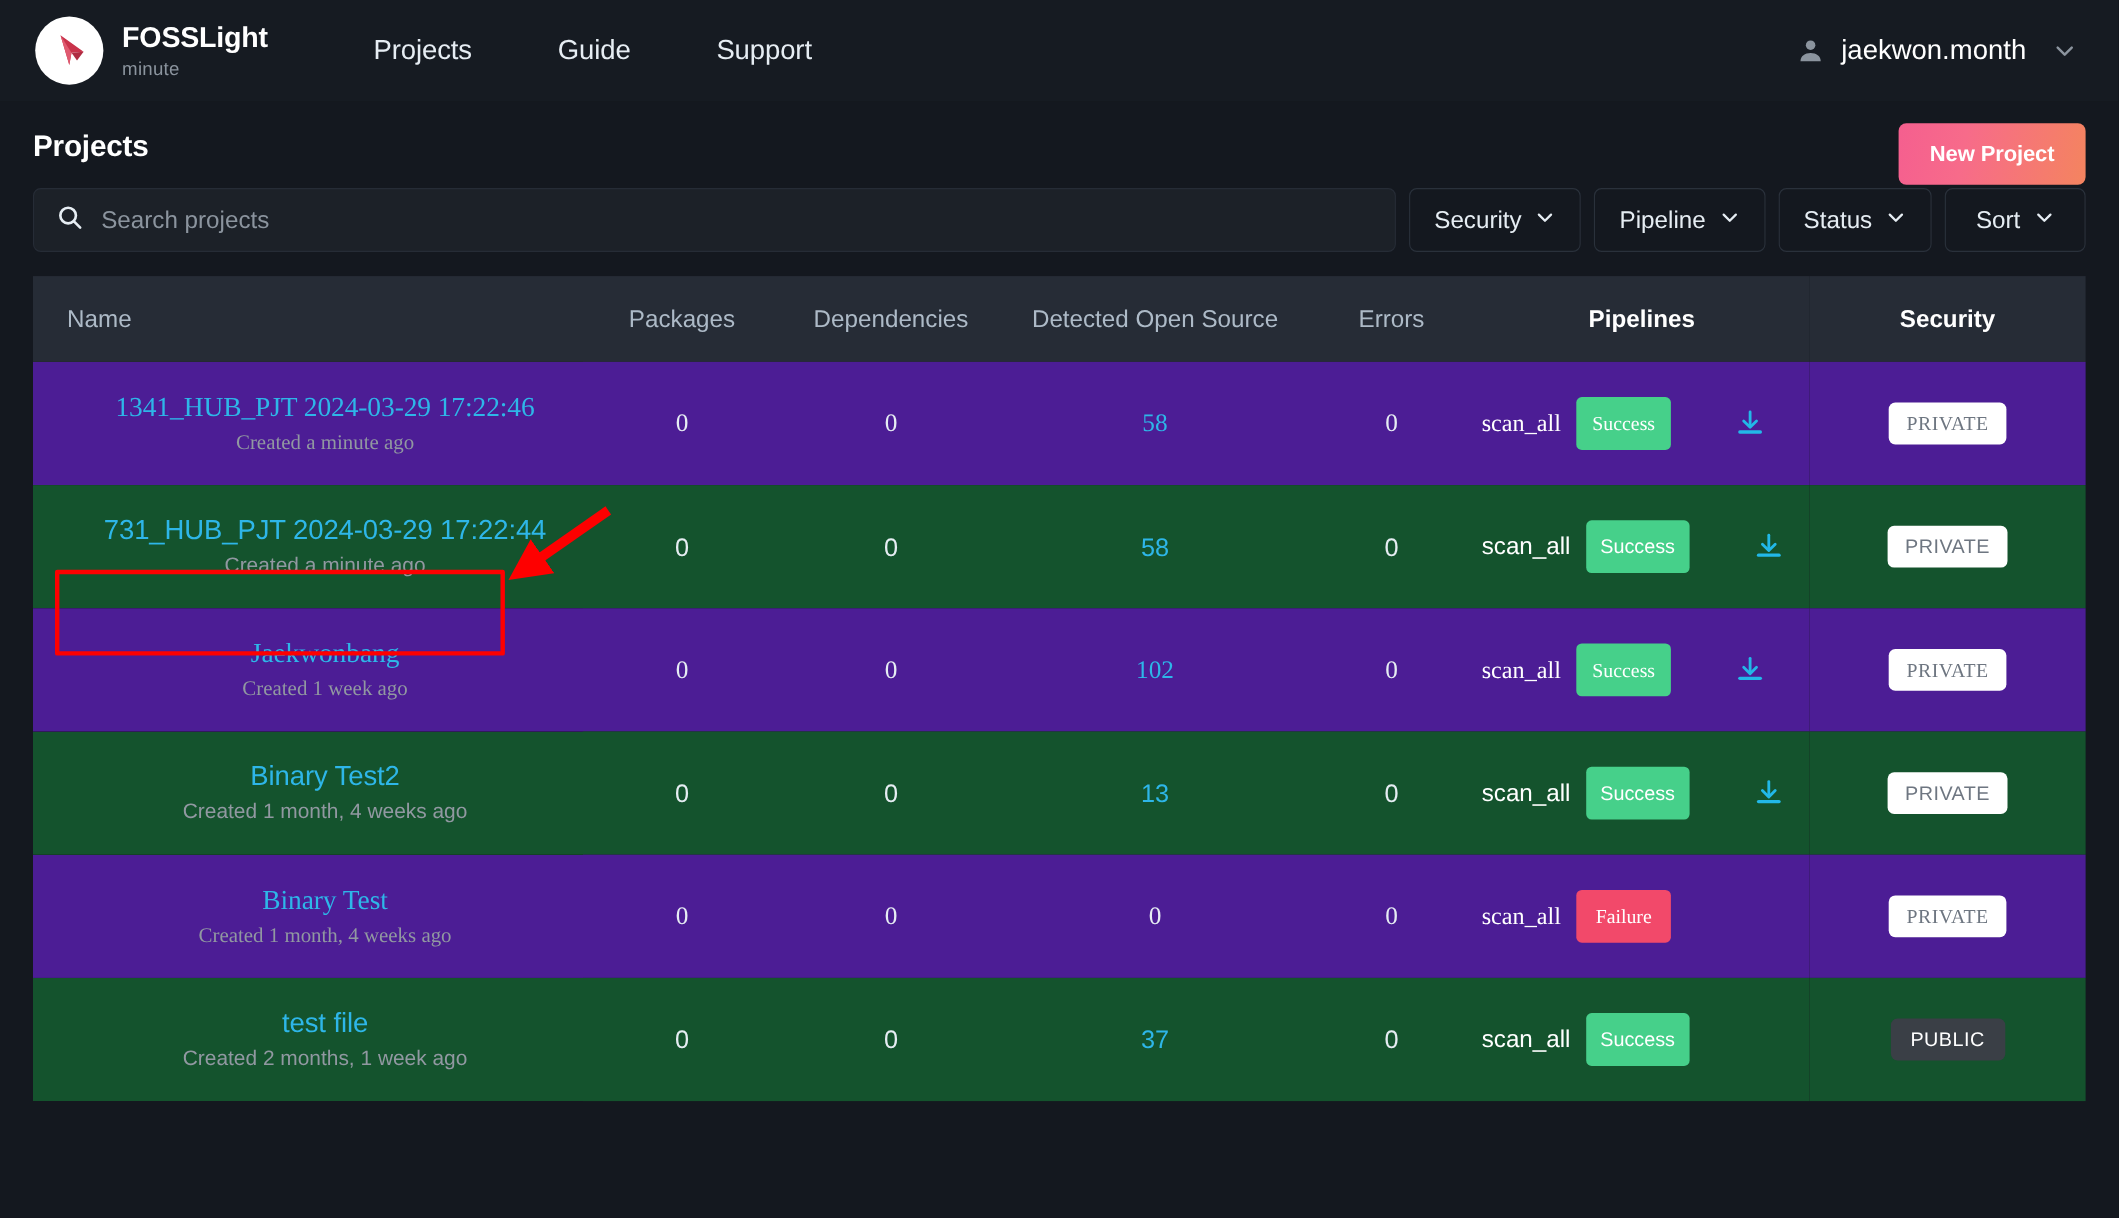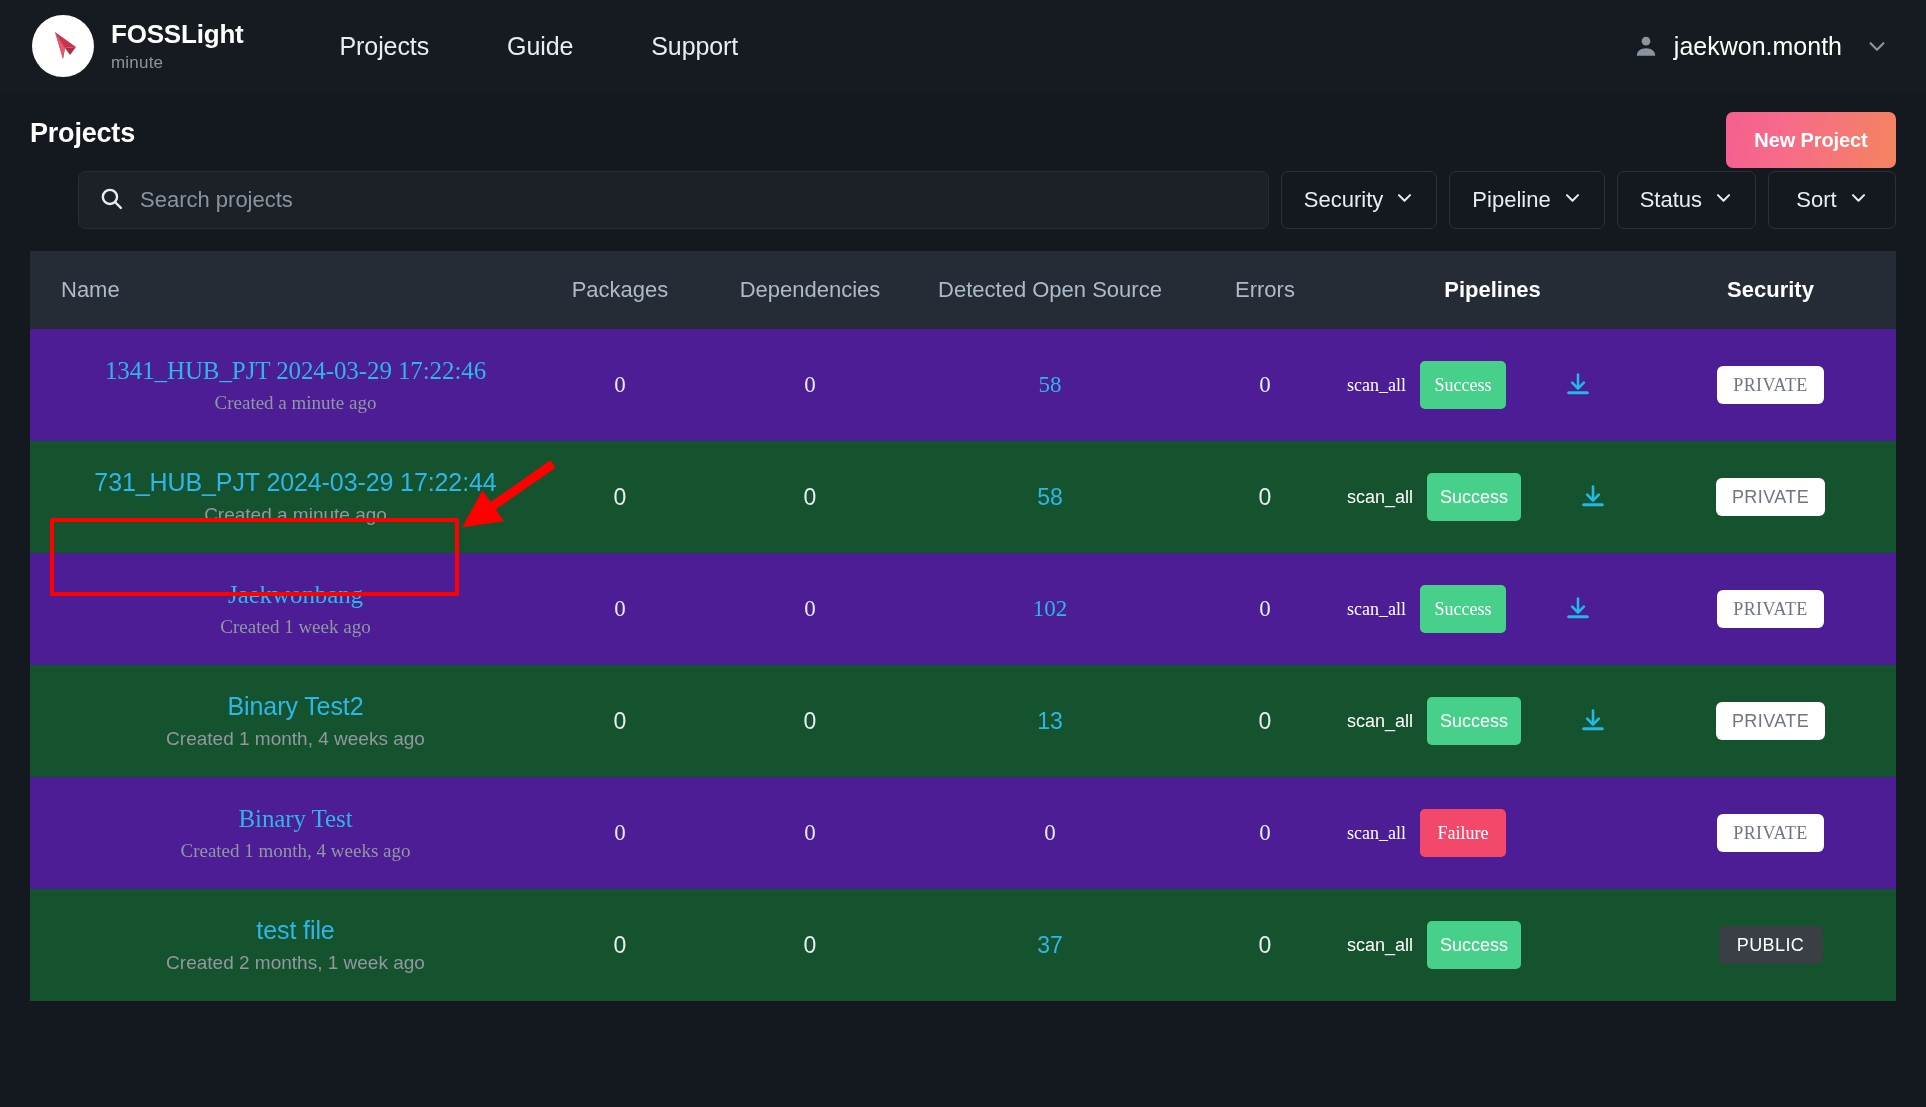--- a/index.html
+++ b/index.html
@@ -106,21 +106,20 @@
   .search-box {
     flex: 1;
     height: 58px;
     background: #1c2128;
     border: 1px solid #262c36;
     border-radius: 7px;
     display: flex;
     align-items: center;
     padding: 0 20px;
     gap: 16px;
-    margin-left: 48px;
   }
   .search-input {
     flex: 1;
     background: transparent;
     border: none;
     outline: none;
     color: #e6edf3;
     font-size: 22px;
     font-family: "Liberation Sans", sans-serif;
   }
@@ -189,21 +188,21 @@
     color: #2eb6e8;
     text-decoration: none;
   }
   .pipe-cell {
     display: flex;
     align-items: center;
     justify-content: flex-start;
     gap: 14px;
     padding-left: 7px;
   }
-  .pipe-name { font-size: 18px; color: #ffffff; }
+  .pipe-name { font-size: 22px; color: #ffffff; }
   .badge {
     display: inline-flex;
     align-items: center;
     justify-content: center;
     height: 48px;
     min-width: 86px;
     padding: 0 13px;
     border-radius: 5px;
     font-size: 18px;
     color: #ffffff;

